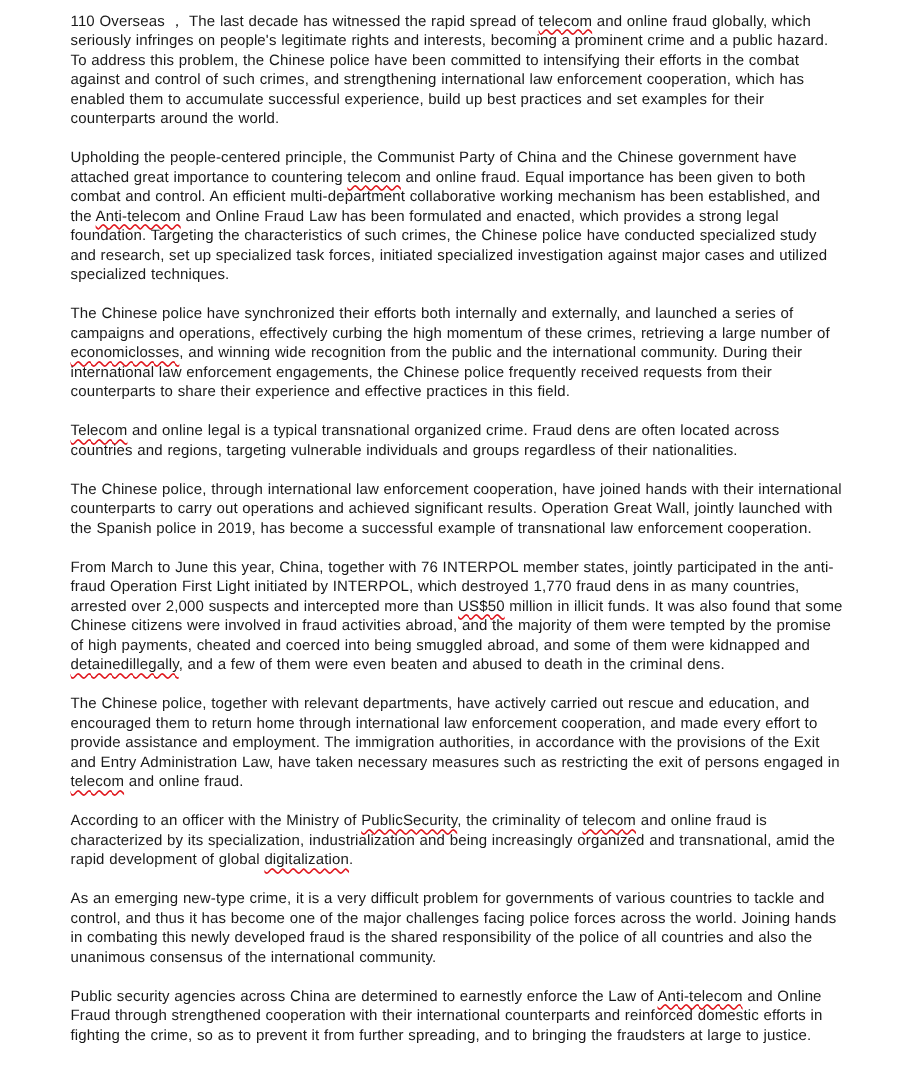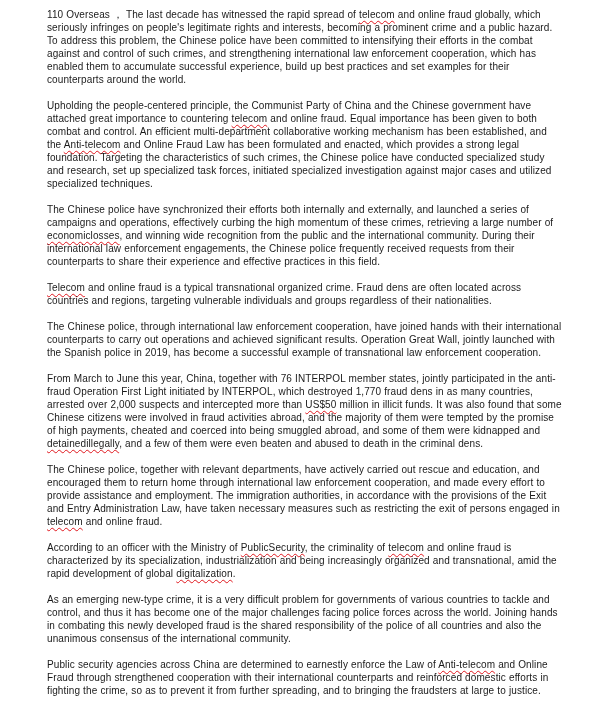--- a/index.html
+++ b/index.html
@@ -41,21 +41,21 @@
   }
 </style>
 </head>
 <body>
 
 <div class="page">
   <div class="doc">
       <p class="para"><span>110 Overseas ， The last decade has witnessed the rapid spread of </span><span class="misspell">telecom</span><span> and online fraud globally, which seriously infringes on people's legitimate rights and interests, becoming a prominent crime and a public hazard. To address this problem, the Chinese police have been committed to intensifying their efforts in the combat against and control of such crimes, and strengthening international law enforcement cooperation, which has enabled them to accumulate successful experience, build up best practices and set examples for their counterparts around the world.</span></p>
       <p class="para"><span>Upholding the people-centered principle, the Communist Party of China and the Chinese government have attached great importance to countering </span><span class="misspell">telecom</span><span> and online fraud. Equal importance has been given to both combat and control. An efficient multi-department collaborative working mechanism has been established, and the </span><span class="misspell">Anti-telecom</span><span> and Online Fraud Law has been formulated and enacted, which provides a strong legal foundation. Targeting the characteristics of such crimes, the Chinese police have conducted specialized study and research, set up specialized task forces, initiated specialized investigation against major cases and utilized specialized techniques.</span></p>
       <p class="para"><span>The Chinese police have synchronized their efforts both internally and externally, and launched a series of campaigns and operations, effectively curbing the high momentum of these crimes, retrieving a large number of </span><span class="misspell">economiclosses</span><span>, and winning wide recognition from the public and the international community. During their international law enforcement engagements, the Chinese police frequently received requests from their counterparts to share their experience and effective practices in this field.</span></p>
-      <p class="para"><span class="misspell">Telecom</span><span> and online fraud is a typical transnational organized crime. Fraud dens are often located across countries and regions, targeting vulnerable individuals and groups regardless of their nationalities.</span></p>
+      <p class="para"><span class="misspell">Telecom</span><span> and online legal is a typical transnational organized crime. Fraud dens are often located across countries and regions, targeting vulnerable individuals and groups regardless of their nationalities.</span></p>
       <p class="para"><span>The Chinese police, through international law enforcement cooperation, have joined hands with their international counterparts to carry out operations and achieved significant results. Operation Great Wall, jointly launched with the Spanish police in 2019, has become a successful example of transnational law enforcement cooperation.</span></p>
       <p class="para"><span>From March to June this year, China, together with 76 INTERPOL member states, jointly participated in the anti-fraud Operation First Light initiated by INTERPOL, which destroyed 1,770 fraud dens in as many countries, arrested over 2,000 suspects and intercepted more than </span><span class="misspell">US$50</span><span> million in illicit funds. It was also found that some Chinese citizens were involved in fraud activities abroad, and the majority of them were tempted by the promise of high payments, cheated and coerced into being smuggled abroad, and some of them were kidnapped and </span><span class="misspell">detainedillegally</span><span>, and a few of them were even beaten and abused to death in the criminal dens.</span></p>
       <p class="para"><span>The Chinese police, together with relevant departments, have actively carried out rescue and education, and encouraged them to return home through international law enforcement cooperation, and made every effort to provide assistance and employment. The immigration authorities, in accordance with the provisions of the Exit and Entry Administration Law, have taken necessary measures such as restricting the exit of persons engaged in </span><span class="misspell">telecom</span><span> and online fraud.</span></p>
       <p class="para"><span>According to an officer with the Ministry of </span><span class="misspell">PublicSecurity</span><span>, the criminality of </span><span class="misspell">telecom</span><span> and online fraud is characterized by its specialization, industrialization and being increasingly organized and transnational, amid the rapid development of global </span><span class="misspell">digitalization</span><span>.</span></p>
       <p class="para"><span>As an emerging new-type crime, it is a very difficult problem for governments of various countries to tackle and control, and thus it has become one of the major challenges facing police forces across the world. Joining hands in combating this newly developed fraud is the shared responsibility of the police of all countries and also the unanimous consensus of the international community.</span></p>
       <p class="para"><span>Public security agencies across China are determined to earnestly enforce the Law of </span><span class="misspell">Anti-telecom</span><span> and Online Fraud through strengthened cooperation with their international counterparts and reinforced domestic efforts in fighting the crime, so as to prevent it from further spreading, and to bringing the fraudsters at large to justice.</span></p>
     </div>
 </div>
 
 </body></html>

